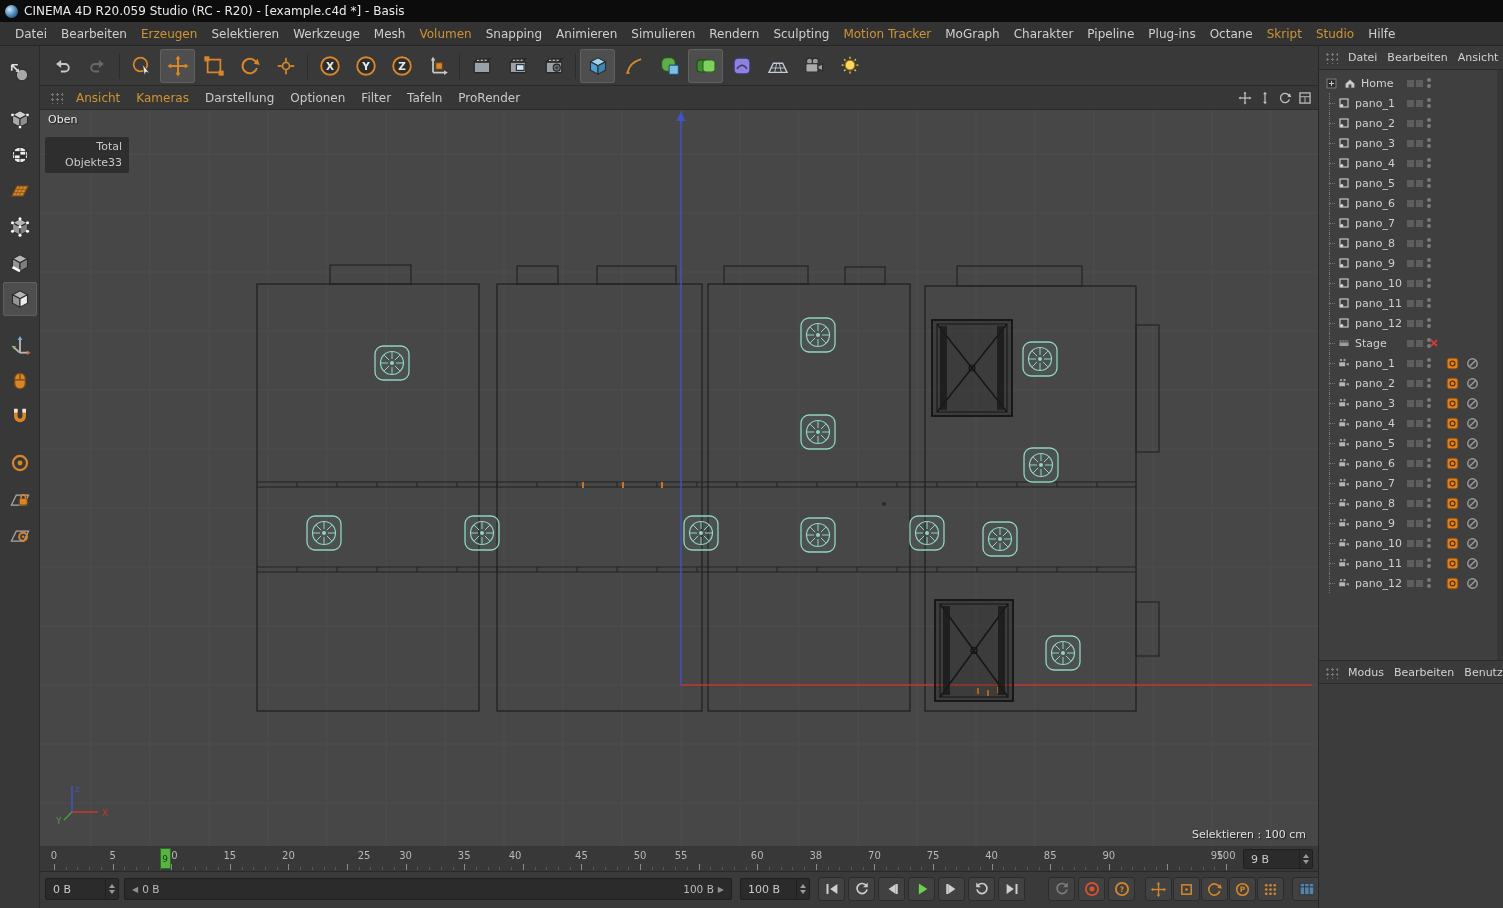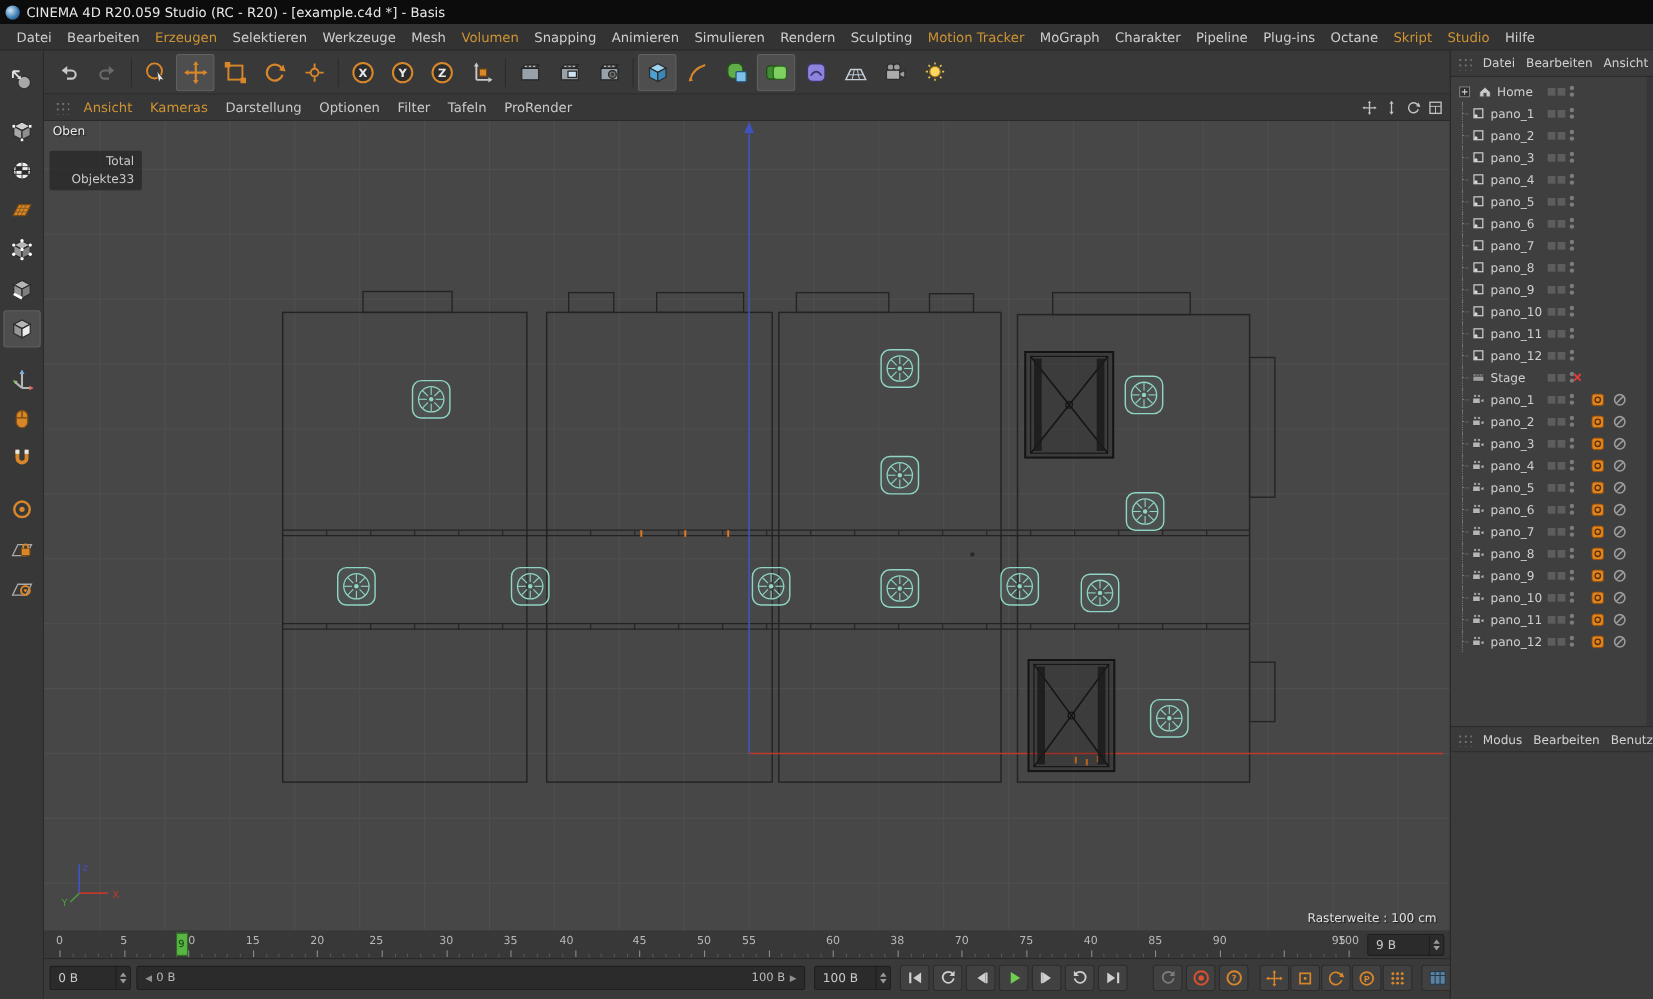--- a/index.html
+++ b/index.html
@@ -760,21 +760,21 @@
   <div class="stats">
     <div class="srow">
         <span></span>
         <span>Total</span>
       </div>
     <div class="srow">
         <span>Objekte</span>
         <span>33</span>
       </div>
   </div>
-  <div class="gridinfo">Rasterweite : 100 cm</div>
+  <div class="gridinfo">Selektieren : 100 cm</div>
 </div>
 
 <div class="ruler" id="ruler">
     <span class="rtick" style="left:14.0px;height:6px;background:#8b8b8b"></span>
     <span class="rtick" style="left:25.7px;height:3px;background:#565656"></span>
     <span class="rtick" style="left:37.4px;height:3px;background:#565656"></span>
     <span class="rtick" style="left:49.2px;height:3px;background:#565656"></span>
     <span class="rtick" style="left:60.9px;height:3px;background:#565656"></span>
     <span class="rtick" style="left:72.6px;height:6px;background:#8b8b8b"></span>
     <span class="rtick" style="left:84.3px;height:3px;background:#565656"></span>
@@ -870,21 +870,21 @@
     <span class="rtick" style="left:1139.1px;height:3px;background:#565656"></span>
     <span class="rtick" style="left:1150.8px;height:3px;background:#565656"></span>
     <span class="rtick" style="left:1162.6px;height:3px;background:#565656"></span>
     <span class="rtick" style="left:1174.3px;height:3px;background:#565656"></span>
     <span class="rtick" style="left:1186.0px;height:6px;background:#8b8b8b"></span>
     <span class="rlabel" style="left:14.0px">0</span>
     <span class="rlabel" style="left:72.6px">5</span>
     <span class="rlabel" style="left:131.2px">10</span>
     <span class="rlabel" style="left:189.8px">15</span>
     <span class="rlabel" style="left:248.4px">20</span>
-    <span class="rlabel" style="left:302px">25</span>
+    <span class="rlabel" style="left:324px">25</span>
     <span class="rlabel" style="left:365.6px">30</span>
     <span class="rlabel" style="left:424.2px">35</span>
     <span class="rlabel" style="left:475px">40</span>
     <span class="rlabel" style="left:541.4px">45</span>
     <span class="rlabel" style="left:600.0px">50</span>
     <span class="rlabel" style="left:641px">55</span>
     <span class="rlabel" style="left:717.2px">60</span>
     <span class="rlabel" style="left:775.8px">38</span>
     <span class="rlabel" style="left:834.4px">70</span>
     <span class="rlabel" style="left:893.0px">75</span>

